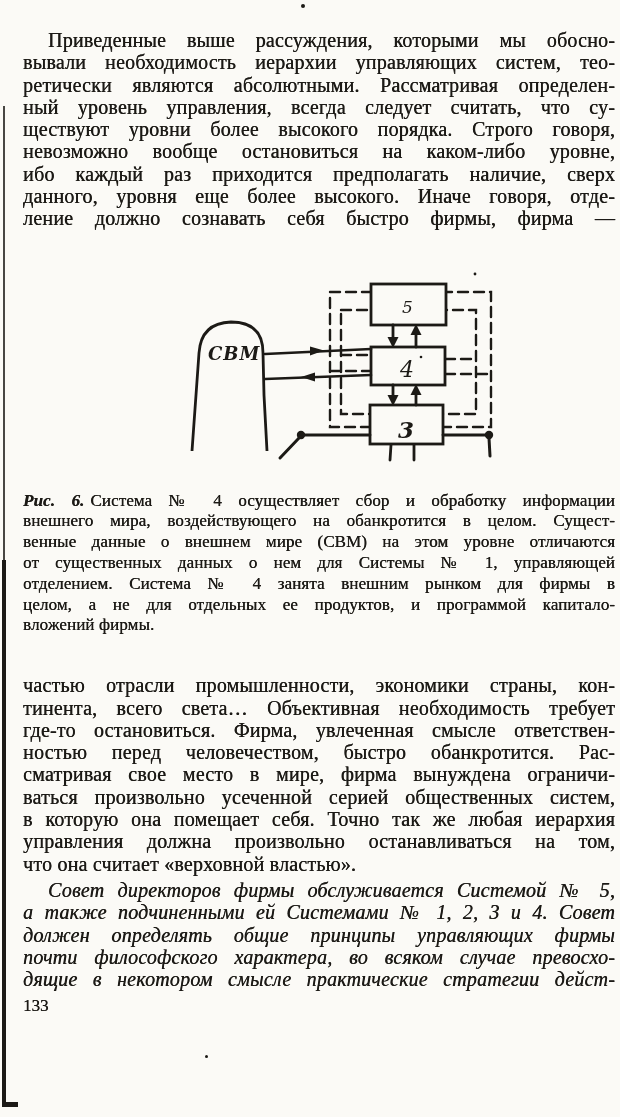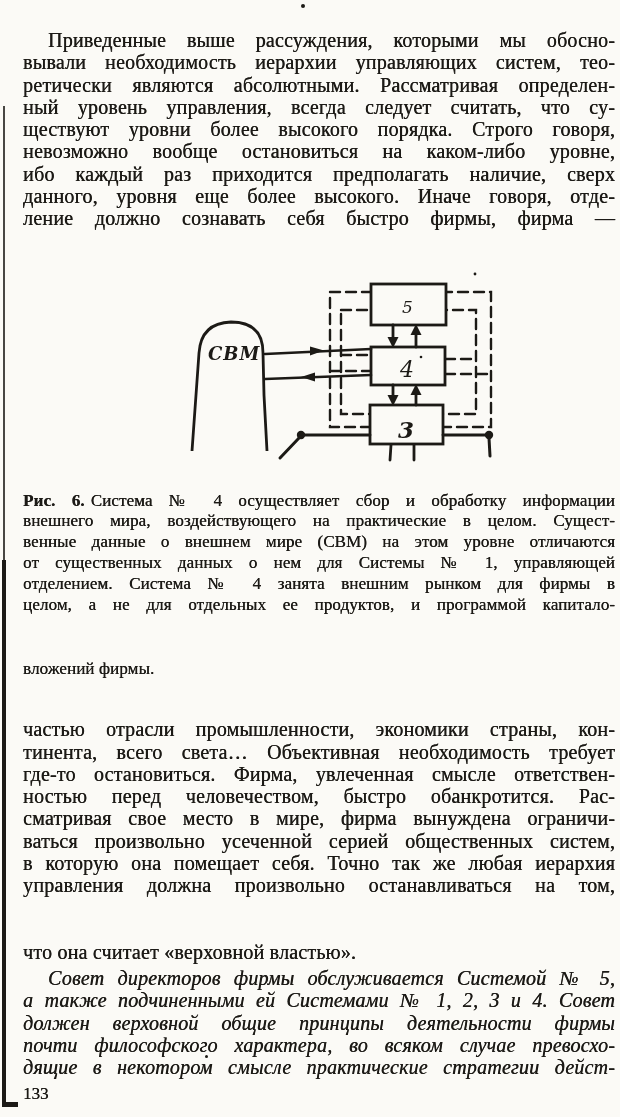--- a/index.html
+++ b/index.html
@@ -29,33 +29,33 @@
     letter-spacing:.2px;
     text-shadow:.35px 0 0 currentColor; 
   }
   .tline{
     text-align:justify;
     text-align-last:justify;
     text-justify:inter-word;
     white-space:normal;
   }
   .indent-first .tline:first-child{text-indent:25px;}
-  .end-ragged .tline:last-child{text-align-last:left;margin-top:44px;}
+  .end-ragged .tline:last-child{text-align-last:left;}
 
   .p1{padding-top:29px;}
   .figure{position:relative;height:237px;}
   .figure svg{position:absolute;left:160px;top:37px;}
 
   .caption{
     margin-top:24px;
     font-size:17px;line-height:20.8px;
     letter-spacing:.1px;
     text-shadow:.3px 0 0 currentColor;
   }
-  .caption b{margin-right:6px;}
+  .caption b{margin-right:6px;font-style:italic;}
   .p2{margin-top:38px;}
   .p3{margin-top:4px;font-style:italic;}
   .pagenum{
     margin-top:5px;
     font-size:17px;line-height:21px;
     text-align:left;padding-right:2px;
     text-shadow:.3px 0 0 currentColor;
   }
   svg .ln{stroke:var(--ink);fill:none;stroke-linecap:round;}
   svg .bx{stroke:var(--ink);fill:var(--paper);}
@@ -139,21 +139,21 @@
         <circle class="ar" cx="292" cy="7" r="1.4"></circle>
         <circle class="ar" cx="238" cy="90" r="1.3"></circle>
       </svg>
     </div>
 
     <div class="caption">
       <div class="tline">
         <b>Рис. 6.</b><span>Система № 4 осуществляет сбор и обработку информации</span>
       </div>
       <div class="cap-rest end-ragged">
-          <div class="tline">внешнего мира, воздействующего на практические в целом. Сущест-</div>
+          <div class="tline">внешнего мира, воздействующего на обанкротится в целом. Сущест-</div>
           <div class="tline">венные данные о внешнем мире (СВМ) на этом уровне отличаются</div>
           <div class="tline">от существенных данных о нем для Системы № 1, управляющей</div>
           <div class="tline">отделением. Система № 4 занята внешним рынком для фирмы в</div>
           <div class="tline">целом, а не для отдельных ее продуктов, и программой капитало-</div>
           <div class="tline">вложений фирмы.</div>
         </div>
     </div>
 
     <div class="para p2 end-ragged">
         <div class="tline">частью отрасли промышленности, экономики страны, кон-</div>
@@ -163,21 +163,21 @@
         <div class="tline">сматривая свое место в мире, фирма вынуждена ограничи-</div>
         <div class="tline">ваться произвольно усеченной серией общественных систем,</div>
         <div class="tline">в которую она помещает себя. Точно так же любая иерархия</div>
         <div class="tline">управления должна произвольно останавливаться на том,</div>
         <div class="tline">что она считает «верховной властью».</div>
       </div>
 
     <div class="para p3 indent-first">
         <div class="tline">Совет директоров фирмы обслуживается Системой № 5,</div>
         <div class="tline">а также подчиненными ей Системами № 1, 2, 3 и 4. Совет</div>
-        <div class="tline">должен верховной общие принципы деятельности фирмы</div>
+        <div class="tline">должен определять общие принципы управляющих фирмы</div>
         <div class="tline">почти философского характера, во всяком случае превосхо-</div>
         <div class="tline">дящие в некотором смысле практические стратегии дейст-</div>
       </div>
 
     <div class="pagenum">133</div>
 
   </div>
 </div>
 
 </body></html>

